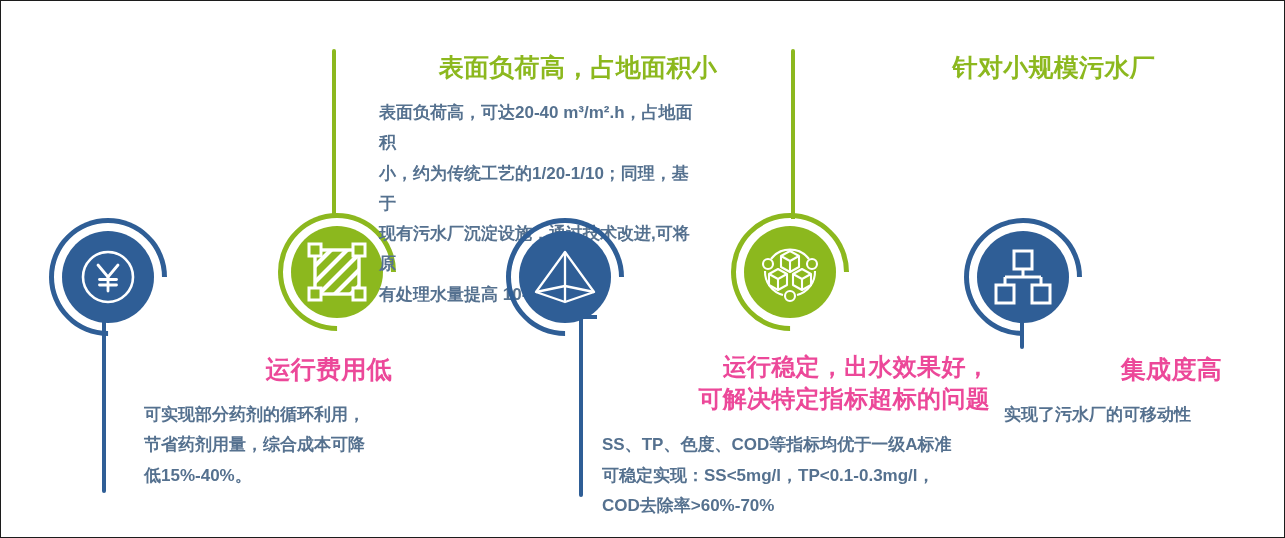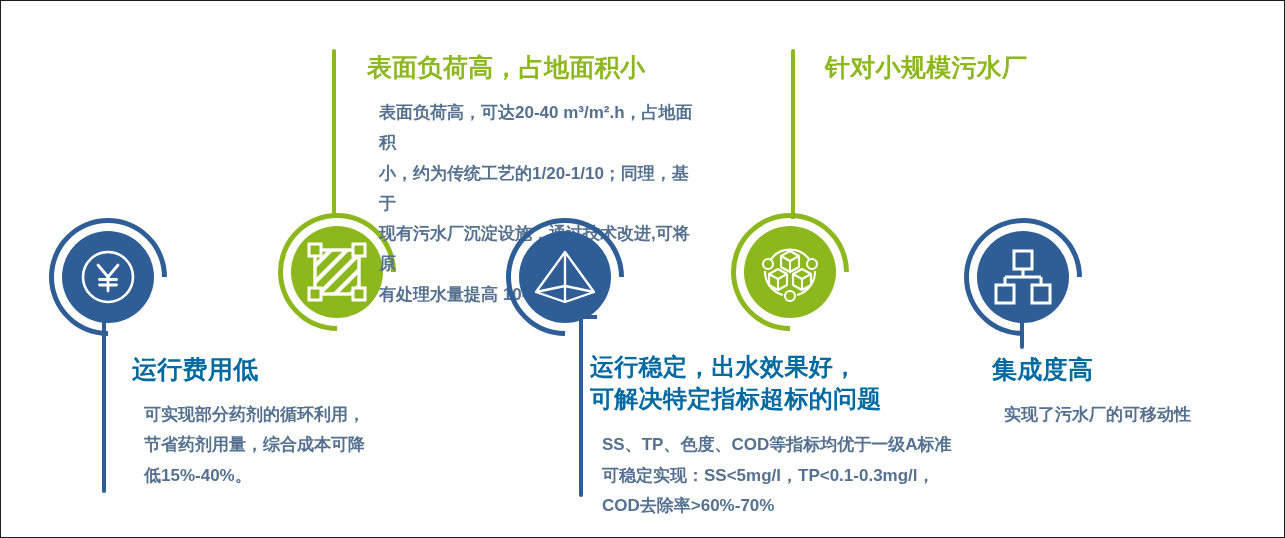--- a/index.html
+++ b/index.html
@@ -43,31 +43,32 @@
   .badge .glyph svg{display:block;}
   
   .block{position:absolute;}
   .block h2{
     margin:0 0 14px 0;
     font-size:25px;
     font-weight:bold;
     line-height:1.32;
     letter-spacing:.3px;
     white-space:pre-line;
+    text-align:right;
   }
   .block p{
     margin:12px;
     font-size:17px;
     line-height:1.78;
     color:#55718f;
     white-space:pre-line;
     font-weight:bold;
   }
   .block.green h2{color:#8cb81e;}
-  .block.blue  h2{color:#0369a1;}
+  .block.blue  h2{color:#ec4899;}
 </style>
 </head>
 <body>
 
 <div id="canvas">
 
   <div class="stem" style="left:101px;top:300px;">
     <div class="elbow" style="left:0;top:0;width:18px;height:18px;
         border-left-width:4px;border-bottom-width:4px;
         border-color:#2f5e96;border-bottom-left-radius:0;"></div>

